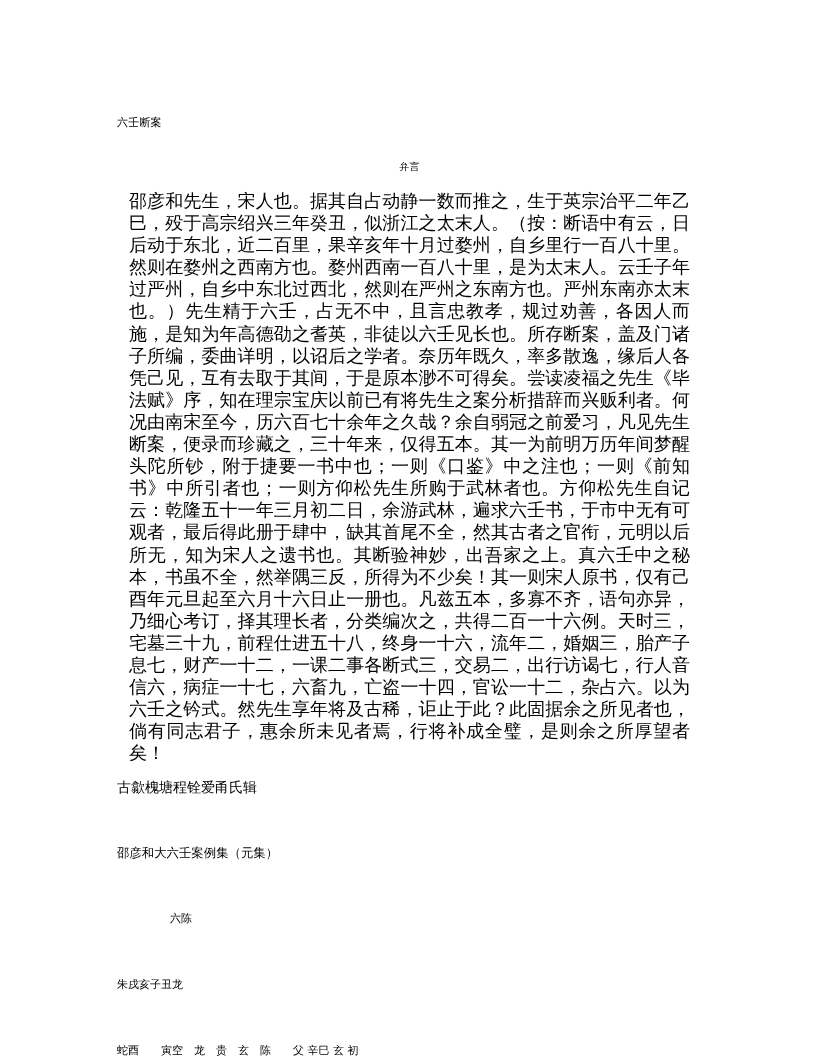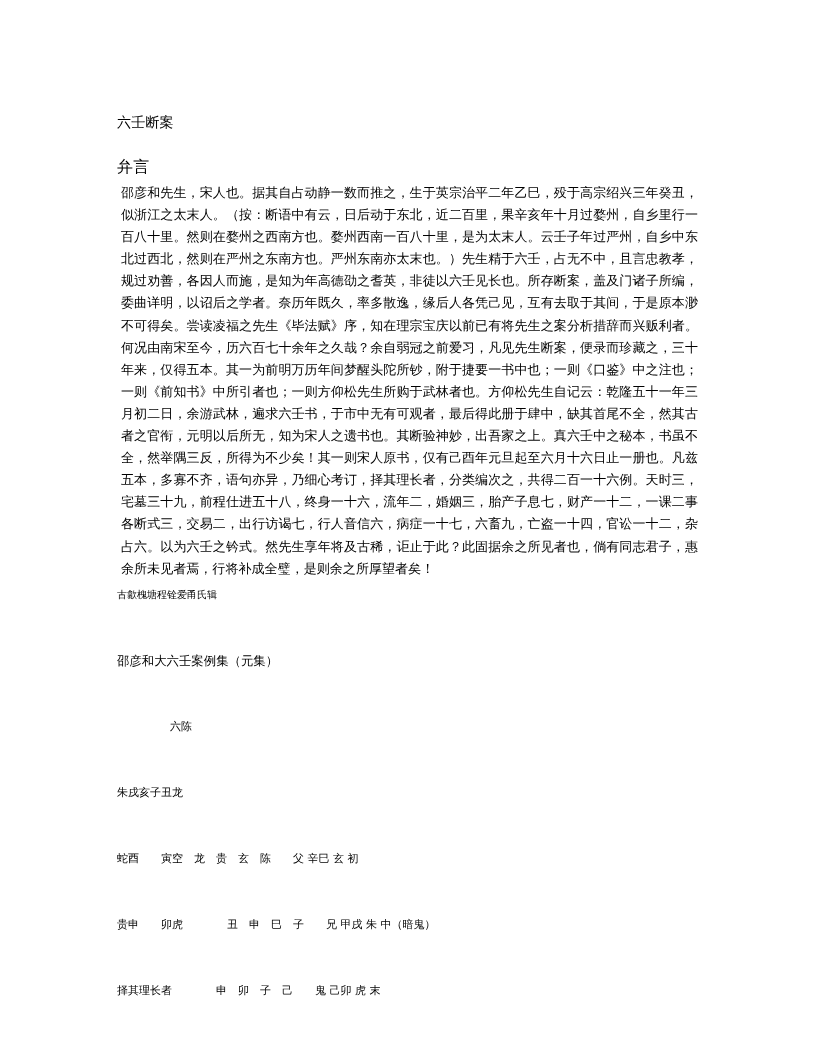--- a/index.html
+++ b/index.html
@@ -19,48 +19,48 @@
     overflow: hidden;
     box-sizing: border-box;
   }
   #content {
     position: absolute;
     left: 117px;
     top: 112px;
     width: 585px;
   }
   .doc-title {
-    font-size: 14px;
+    font-size: 11px;
     line-height: 22px;
     margin: 0 0 0 0;
     font-weight: normal;
     letter-spacing: 0.2px;
-    font-family: Liberation Mono, monospace;
   }
   .blank-line {
     height: 22px;
   }
   .section-head {
-    font-size: 16px;
+    font-size: 10px;
     line-height: 22px;
     margin: 0;
     font-weight: normal;
     letter-spacing: 0.2px;
+    text-align: center;
   }
   .para {
-    font-size: 13px;
+    font-size: 18px;
     line-height: 22.1px;
-    margin: 4px;
+    margin: 12px;
     text-align: justify;
     text-justify: inter-ideograph;
     letter-spacing: 0.05px;
     word-break: break-all;
   }
   .signature {
-    font-size: 10px;
+    font-size: 14px;
     line-height: 22px;
     margin: 0;
   }
   .gap-large {
     height: 44px;
   }
   .sub-head {
     font-size: 12.4px;
     line-height: 22px;
     margin: 0;

